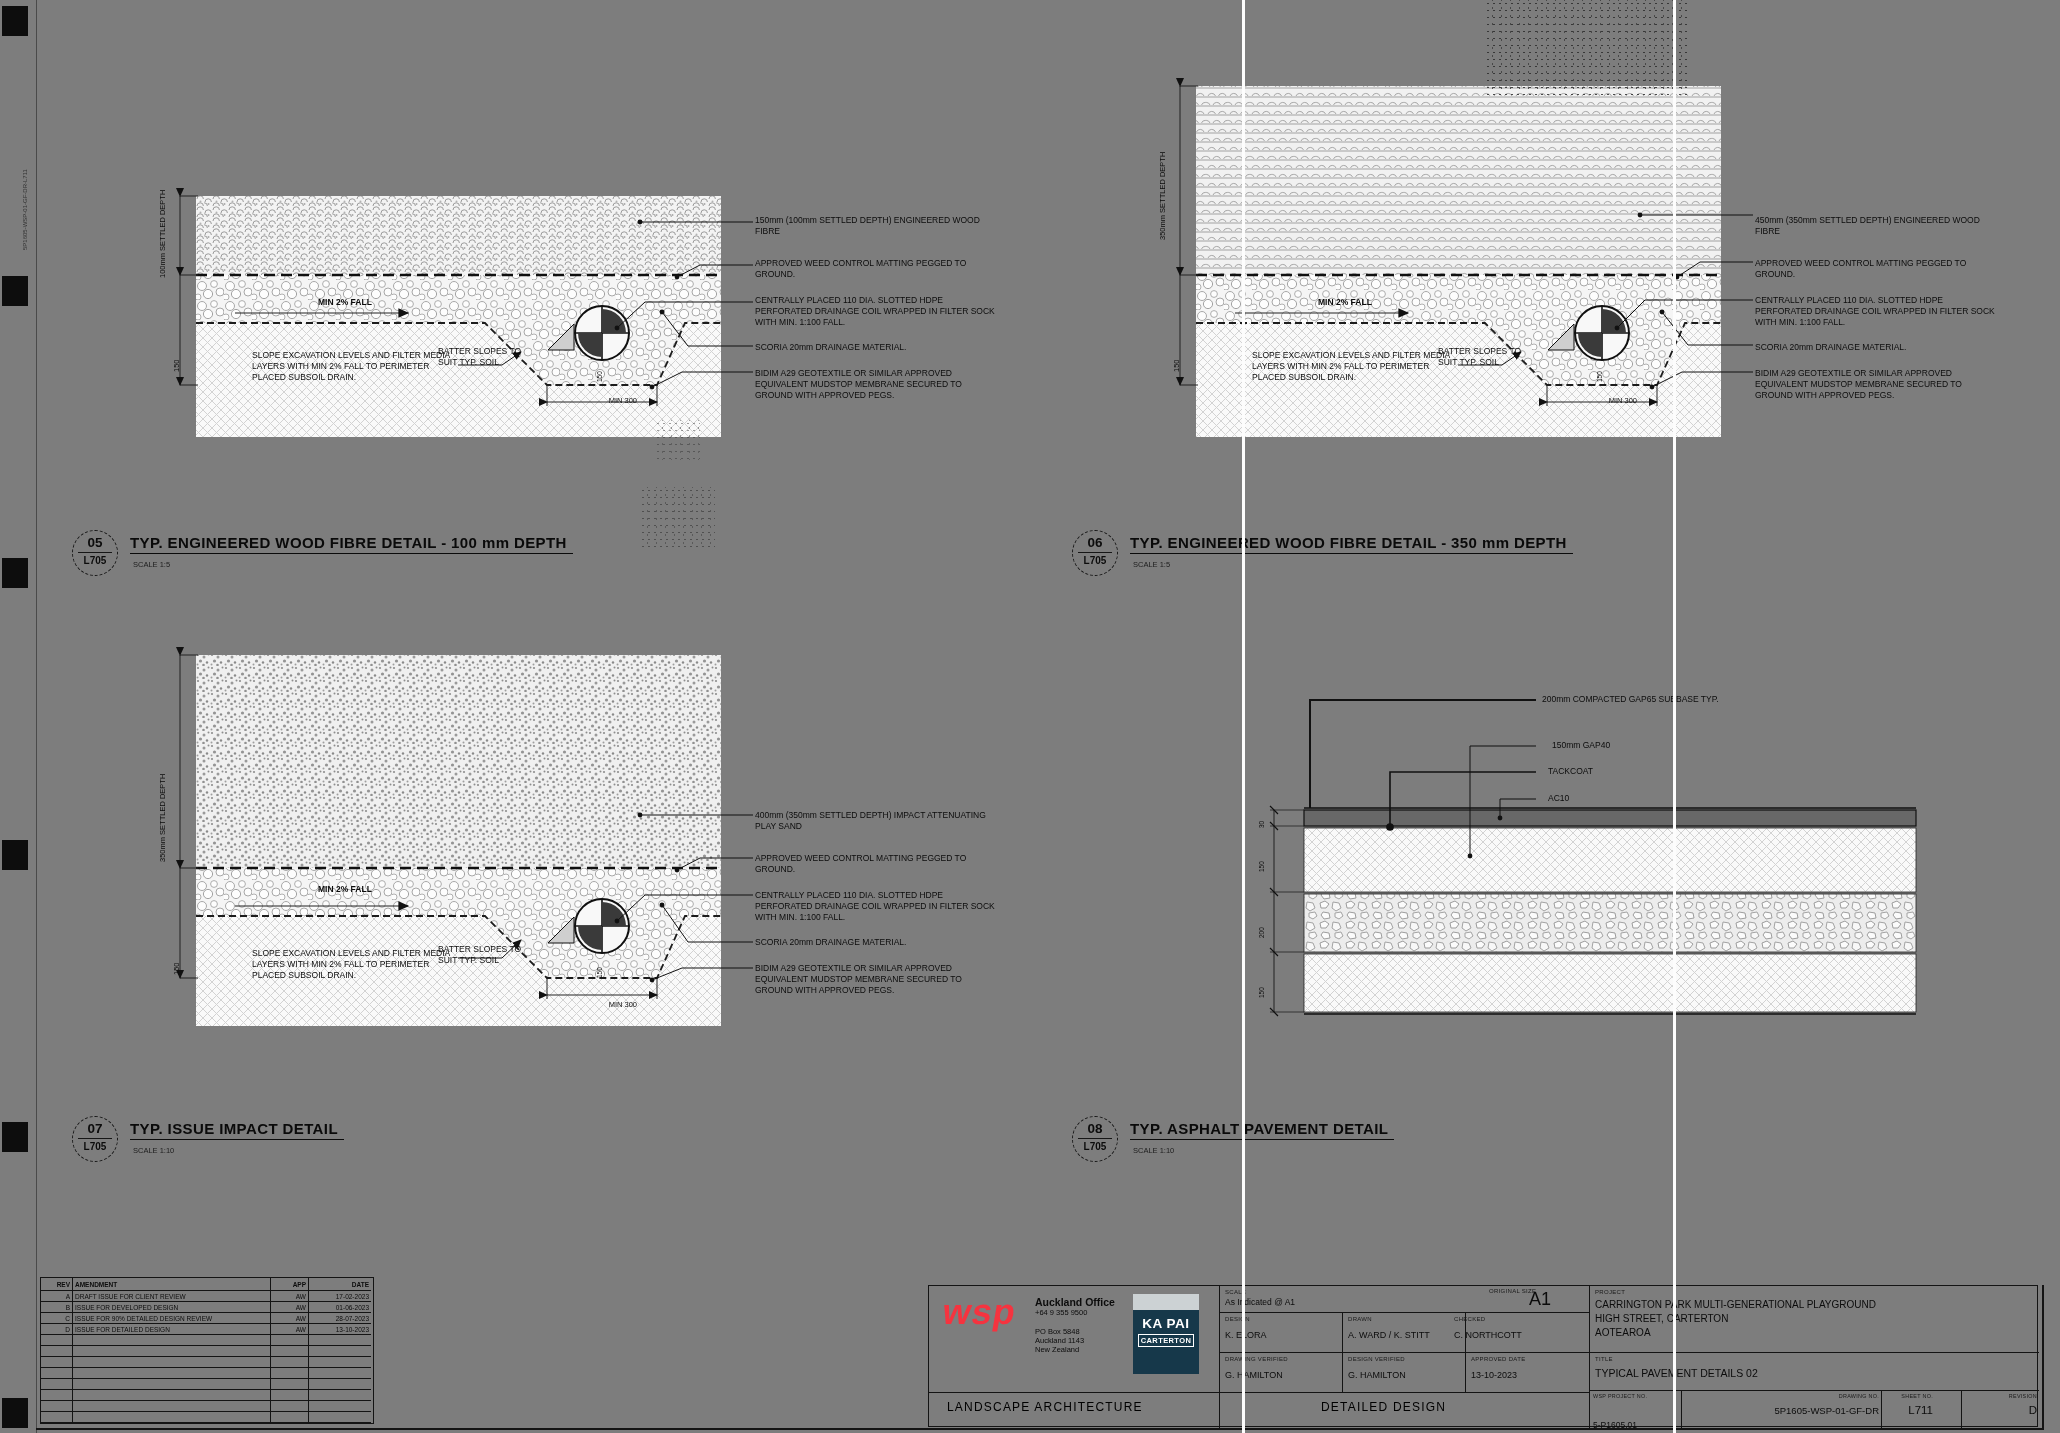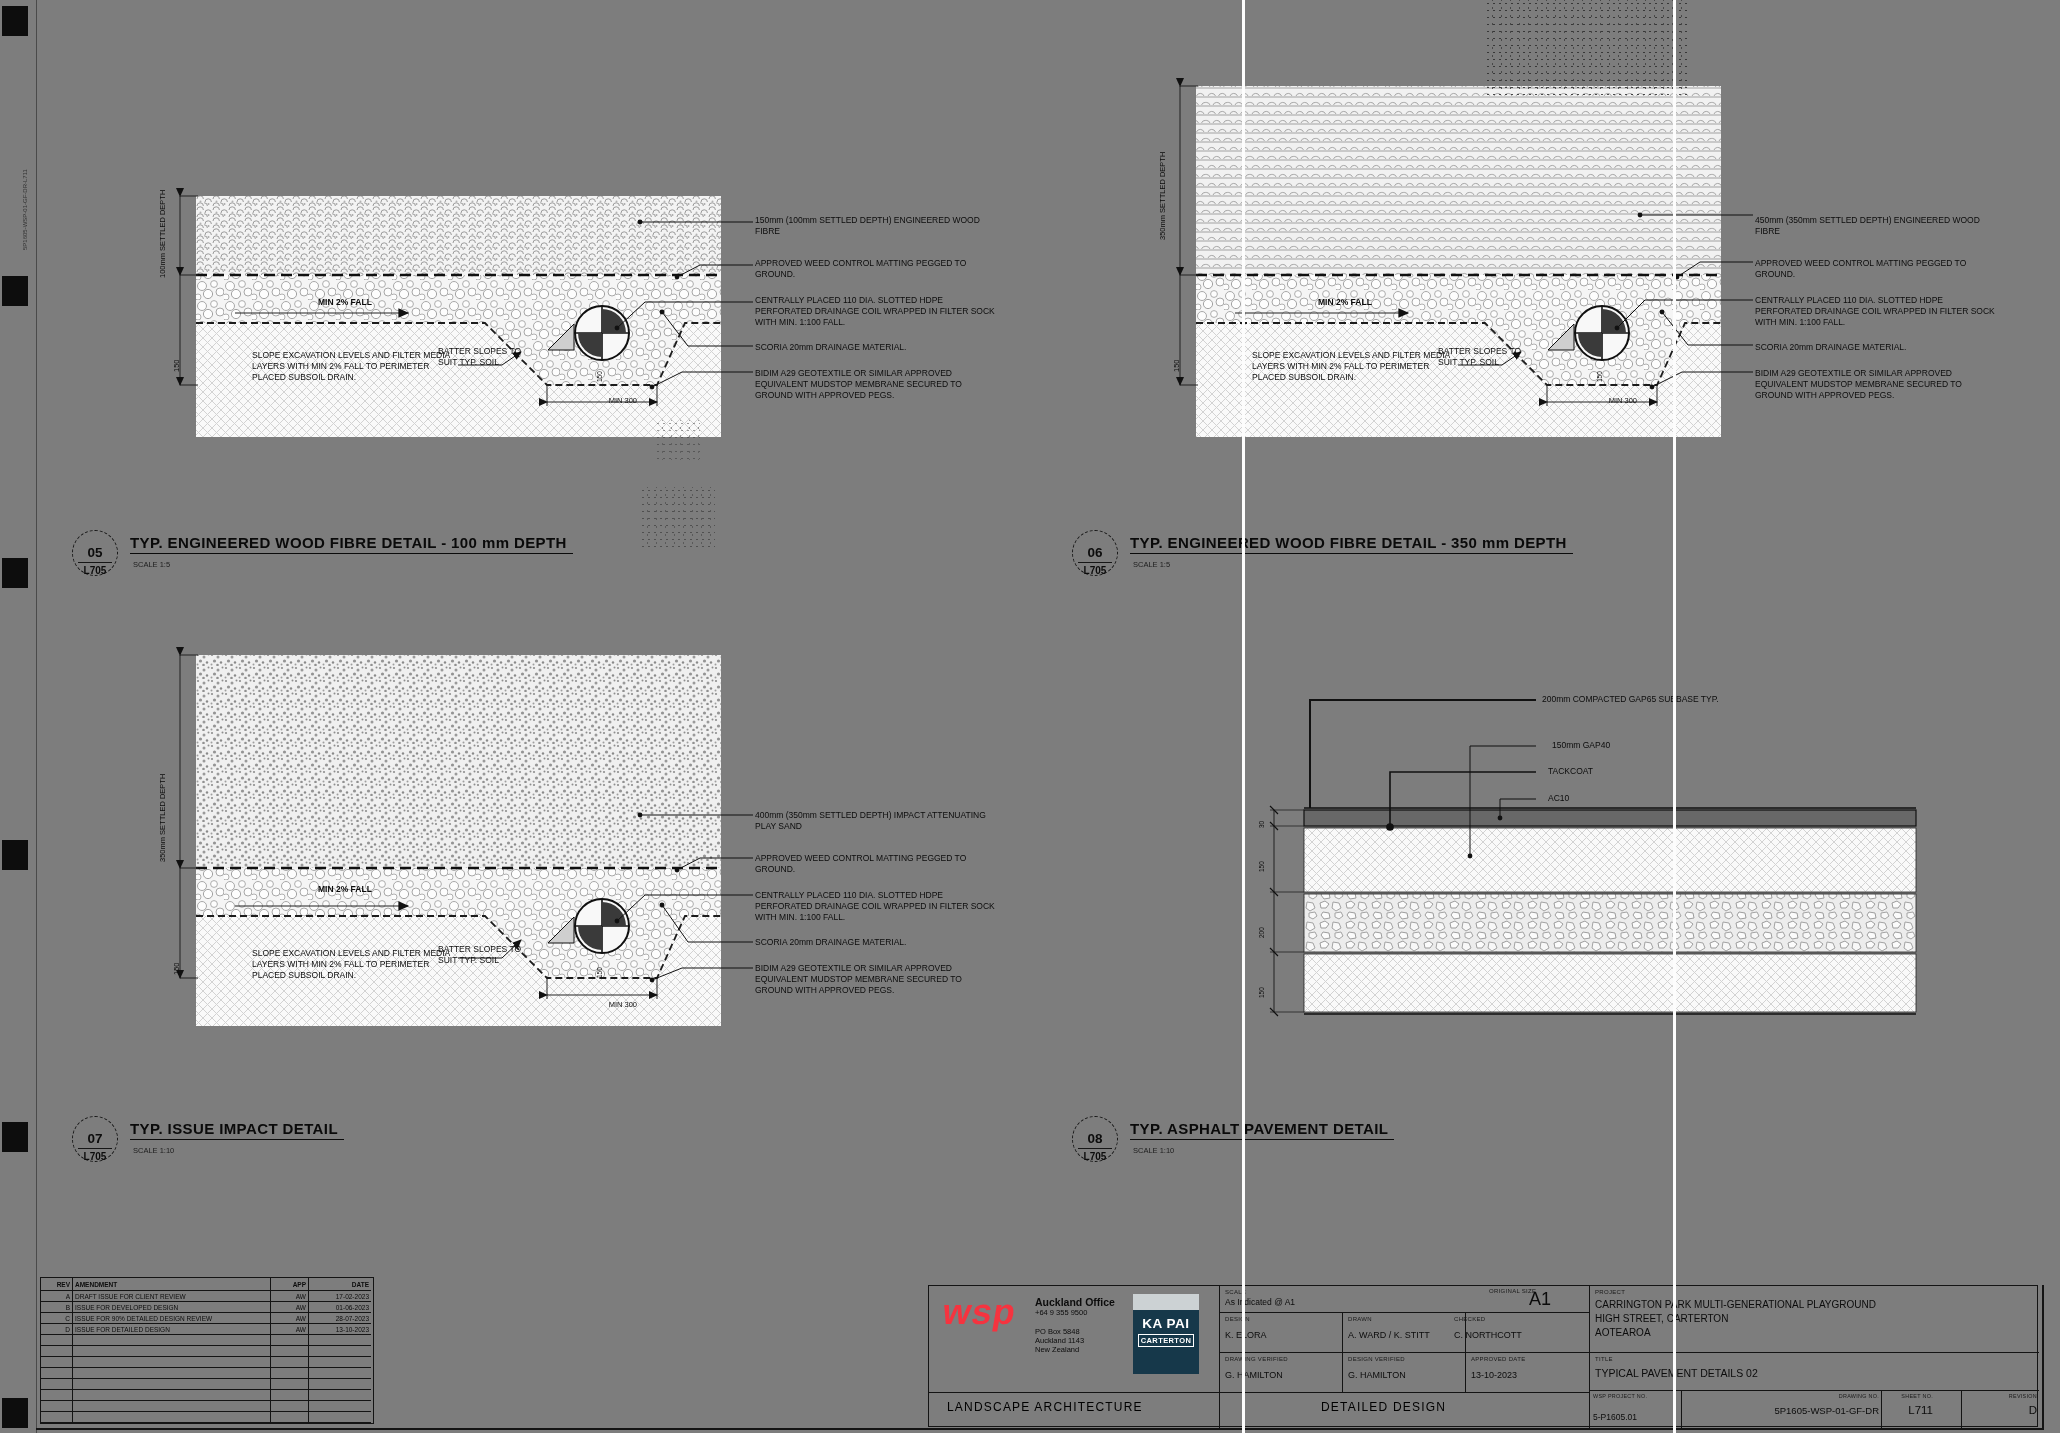--- a/index.html
+++ b/index.html
@@ -10,21 +10,21 @@
   .w{width:240px}
   .nw{white-space:nowrap}
   .c{text-align:right}
   .rot{position:absolute;font-size:7.5px;white-space:nowrap;transform:rotate(-90deg);
        transform-origin:0 0;color:#0c0c0c}
   .dtitle{position:absolute;font-size:15px;font-weight:700;letter-spacing:.4px;color:#0a0a0a;
           border-bottom:1.8px solid #0a0a0a;padding:0 6px 2px 0;white-space:nowrap}
   .dscale{position:absolute;font-size:7.5px;color:#1d1d1d;white-space:nowrap}
   .badge{position:absolute;width:46px;height:46px;border:1.5px dashed #161616;border-radius:50%;
          box-sizing:border-box;text-align:center;font-weight:700}
-  .badge .n{font-size:13.5px;line-height:19px;border-bottom:1.3px solid #161616;margin:12px 5px 0;display:block}
+  .badge .n{font-size:13.5px;line-height:19px;border-bottom:1.3px solid #161616;margin:2px 5px 0;display:block}
   .badge .r{font-size:10px;line-height:15px;display:block;font-weight:700}
   .fold{position:absolute;top:0;width:3px;height:1433px;background:#fdfdfd;z-index:40}
   .speck{position:absolute;z-index:6;
     background-image:radial-gradient(circle,#2c2c2c .9px,transparent 1.1px),
                      radial-gradient(circle,#3f3f3f .7px,transparent .9px);
     background-size:6px 7px,9px 8px;background-position:0 0,3px 4px;opacity:.85}
   .edgeblock{position:absolute;left:2px;width:26px;background:#0d0d0d}
   
   #revtable{position:absolute;left:40px;top:1277px;width:332px;border:1px solid #141414;font-size:6.5px}
   .rrow{display:grid;grid-template-columns:32px 198px 38px 62px;height:11px;line-height:11px}
@@ -439,21 +439,21 @@
   </div>
   <div class="tb-line" style="left:660px;top:66px;width:450px;height:1px"></div>
   <div class="abs cell-label" style="left:666px;top:70px">TITLE</div>
   <div class="abs" style="left:666px;top:81px;font-size:10.5px">TYPICAL PAVEMENT DETAILS 02</div>
   <div class="tb-line" style="left:660px;top:104px;width:450px;height:1px"></div>
   <div class="tb-line" style="left:752px;top:104px;width:1px;height:38px"></div>
   <div class="tb-line" style="left:952px;top:104px;width:1px;height:38px"></div>
   <div class="tb-line" style="left:1032px;top:104px;width:1px;height:38px"></div>
   <div class="abs" style="left:664px;top:107px;width:86px">
     <div class="cell-label" style="font-size:5.4px">WSP PROJECT NO.</div>
-    <div class="cell-val" style="margin-top:13px;font-size:8.5px">5-P1605.01</div>
+    <div class="cell-val" style="margin-top:21px;font-size:8.5px">5-P1605.01</div>
   </div>
   <div class="abs c" style="left:754px;top:107px;width:196px">
     <div class="cell-label" style="font-size:5.4px">DRAWING No.</div>
     <div class="cell-val" style="margin-top:6px;font-size:9.5px">5P1605-WSP-01-GF-DR</div>
   </div>
   <div class="abs c" style="left:928px;top:107px;width:76px">
     <div class="cell-label" style="font-size:5.4px">SHEET No.</div>
     <div class="cell-val" style="margin-top:5px;font-size:11.5px">L711</div>
   </div>
   <div class="abs c" style="left:1034px;top:107px;width:74px">

